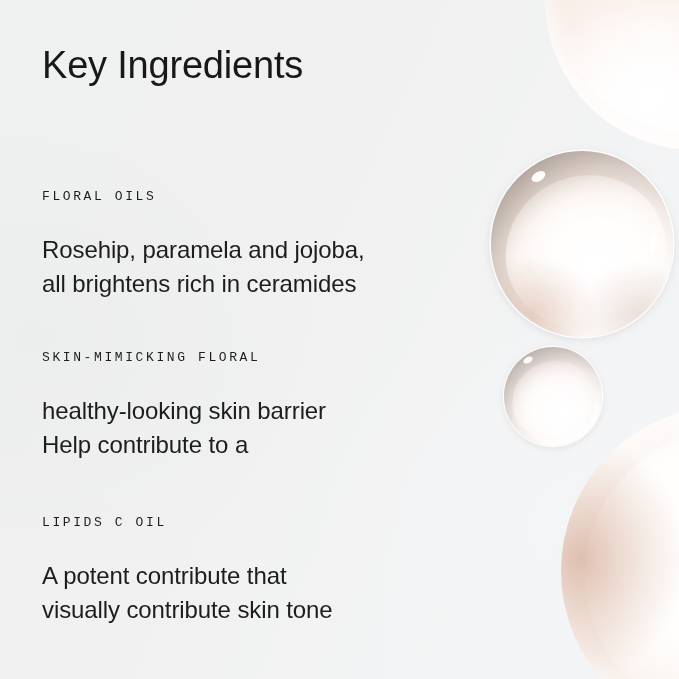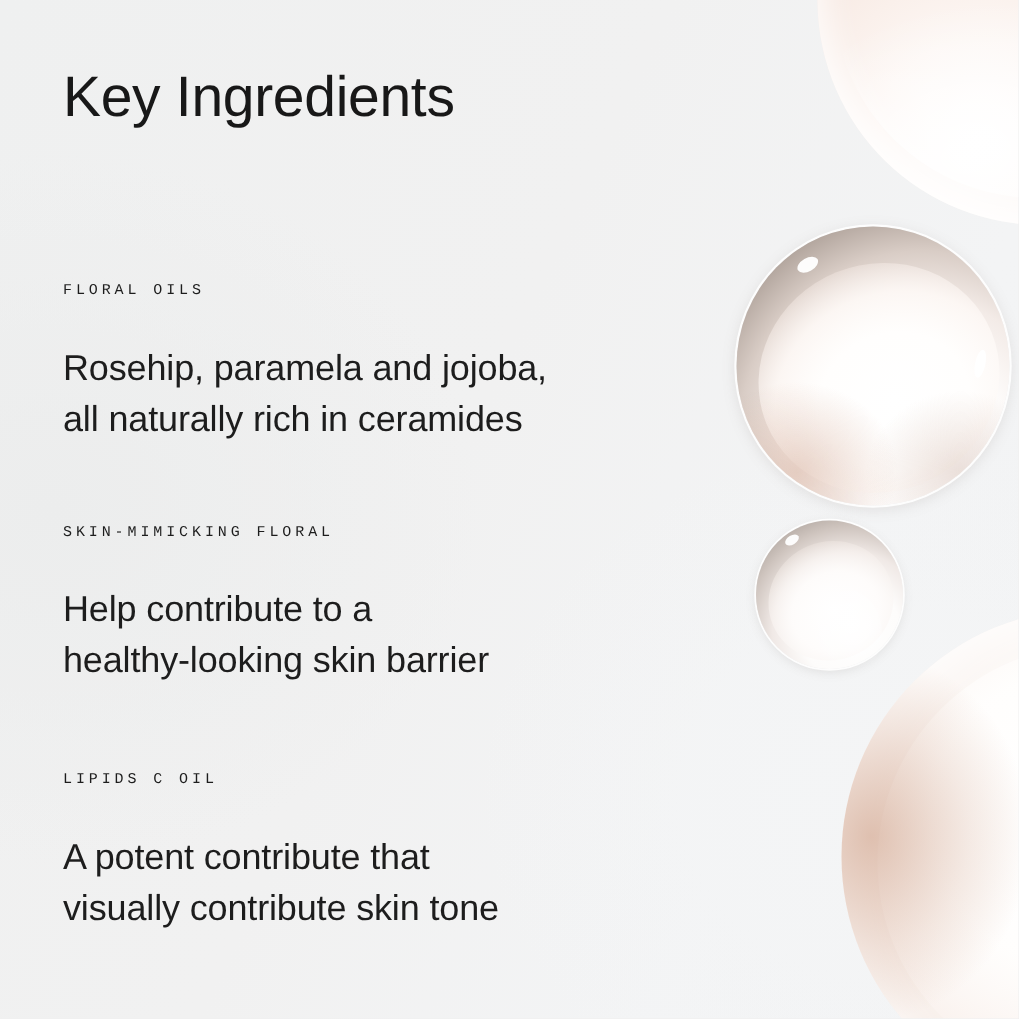--- a/index.html
+++ b/index.html
@@ -165,21 +165,21 @@
     white-space:nowrap;
   }
 
   .section { position:absolute; left:0; width:470px; }
   #section-0 { top:189px; }
   #section-1 { top:350px; }
   #section-2 { top:515px; }
 
   .section-label {
     font-family:"Liberation Mono", monospace;
-    font-size:10px;
+    font-size:13px;
     font-weight:400;
     letter-spacing:2.6px;
     color:#1d1d1d;
     white-space:nowrap;
     margin-bottom:16px;
   }
 
   .section-body {
     font-size:24px;
     font-weight:400;
@@ -217,29 +217,29 @@
   </div>
 
   <div id="content">
 
     <h1 id="page-title">Key Ingredients</h1>
 
     <div class="section" id="section-0">
       <div class="section-label">FLORAL OILS</div>
       <div class="section-body">
         <span class="line">Rosehip, paramela and jojoba,</span>
-        <span class="line">all naturally rich in ceramides</span>
+        <span class="line">all brightens rich in ceramides</span>
       </div>
     </div>
 
     <div class="section" id="section-1">
       <div class="section-label">SKIN-MIMICKING FLORAL</div>
       <div class="section-body">
+        <span class="line">healthy-looking skin barrier</span>
         <span class="line">Help contribute to a</span>
-        <span class="line">healthy-looking skin barrier</span>
       </div>
     </div>
 
     <div class="section" id="section-2">
       <div class="section-label">LIPIDS C OIL</div>
       <div class="section-body">
         <span class="line">A potent contribute that</span>
         <span class="line">visually contribute skin tone</span>
       </div>
     </div>

